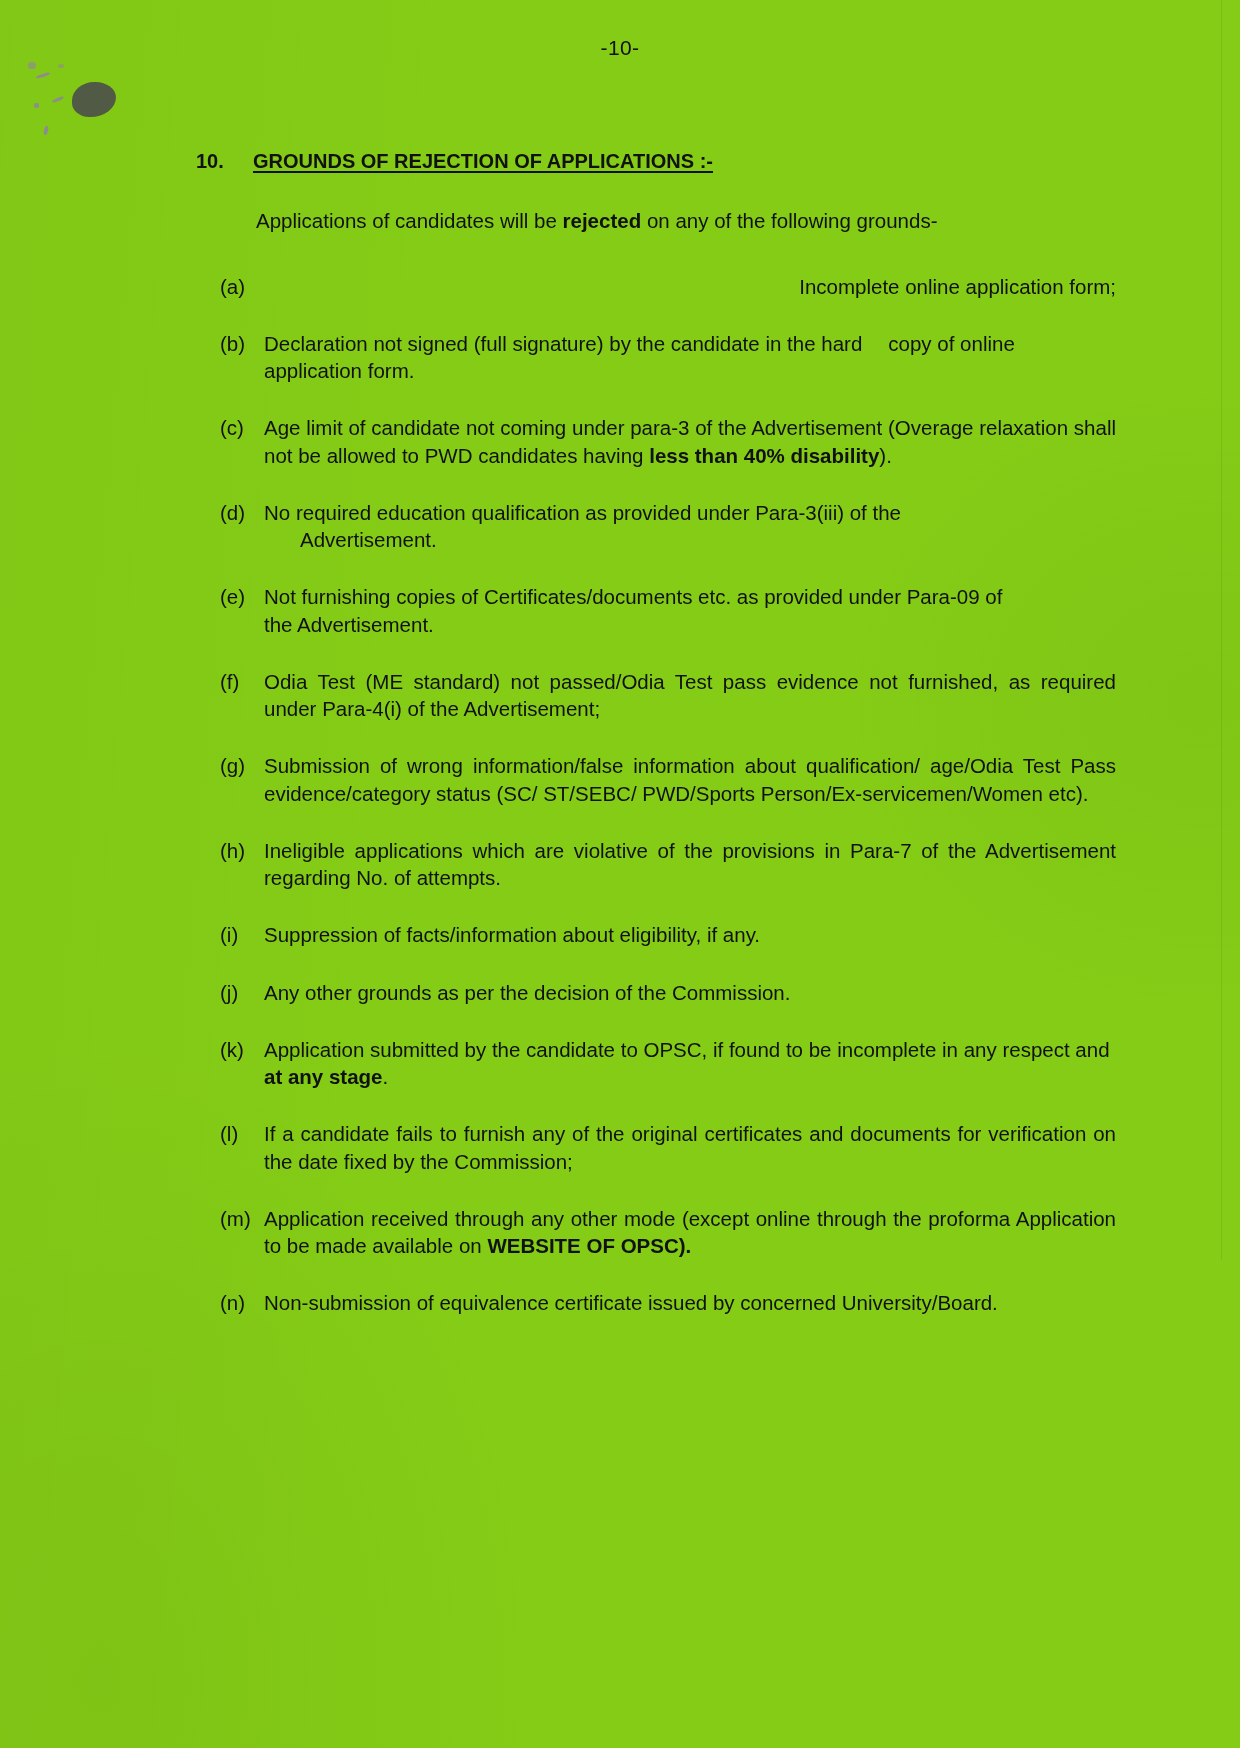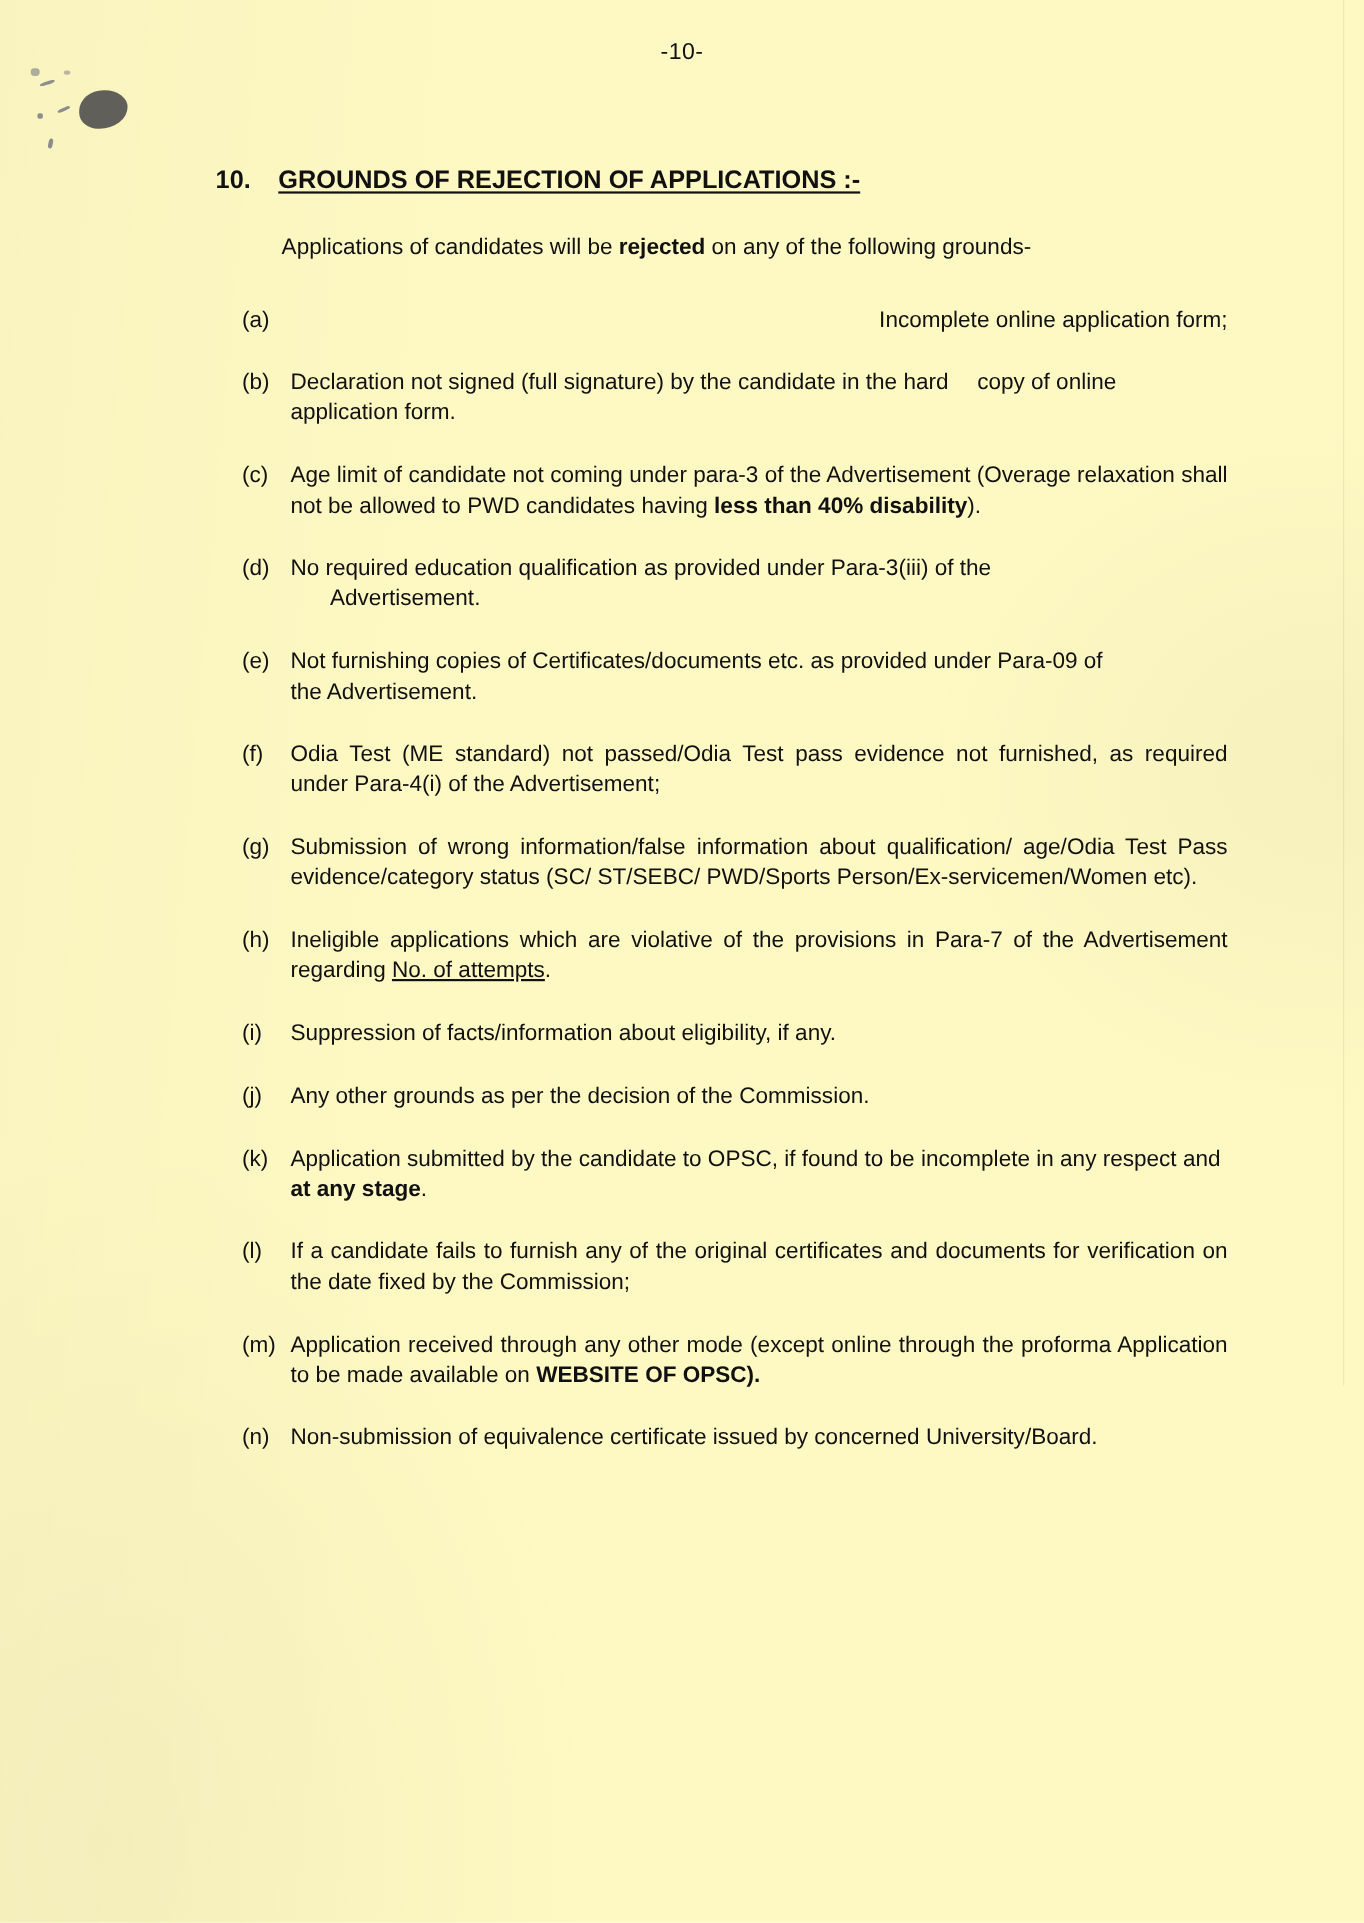--- a/index.html
+++ b/index.html
@@ -13,21 +13,21 @@
     position: relative;
     font-family: "Liberation Sans", sans-serif;
     color: #111111;
     overflow: hidden;
   }
 
   
   .page {
     position: absolute;
     inset: 0;
-    background: #fef9c3;
+    background: #84cc16;
   }
 
   .scan-noise {
     position: absolute;
     inset: 0;
     pointer-events: none;
     background:
       radial-gradient(ellipse at 8% 96%, rgba(0,0,0,0.035), rgba(0,0,0,0) 28%),
       radial-gradient(ellipse at 97% 40%, rgba(0,0,0,0.03), rgba(0,0,0,0) 22%),
       linear-gradient(95deg, rgba(0,0,0,0.018), rgba(0,0,0,0) 35%);
@@ -88,21 +88,21 @@
     position: absolute;
     top: 150px;
     left: 196px;
     width: 920px;
   }
 
   .heading-row {
     display: flex;
     align-items: flex-end;
     font-weight: bold;
-    font-size: 23px;
+    font-size: 20px;
     margin-bottom: 34px;
   }
   .heading-num {
     width: 57px;
     flex: 0 0 57px;
   }
   .heading-title {
     text-decoration: underline;
     text-underline-offset: 3px;
   }
@@ -152,21 +152,21 @@
     margin-top: 62px;
     margin-left: 22px;
     font-size: 20.5px;
     font-weight: bold;
     line-height: 1.38;
     text-align: justify;
     text-justify: inter-word;
   }
 
   b, .b { font-weight: bold; }
-  u, .u { text-decoration: underline; text-underline-offset: 2px; margin-top: 24px; }
+  u, .u { text-underline-offset: 2px; margin-top: 24px; }
 
   
   .wide-gap { display: inline-block; width: 26px; }
   .deep-line { display: block; padding-left: 36px; }
 </style>
 </head>
 <body>
 
 <div class="page">
   <div class="scan-noise"></div>

